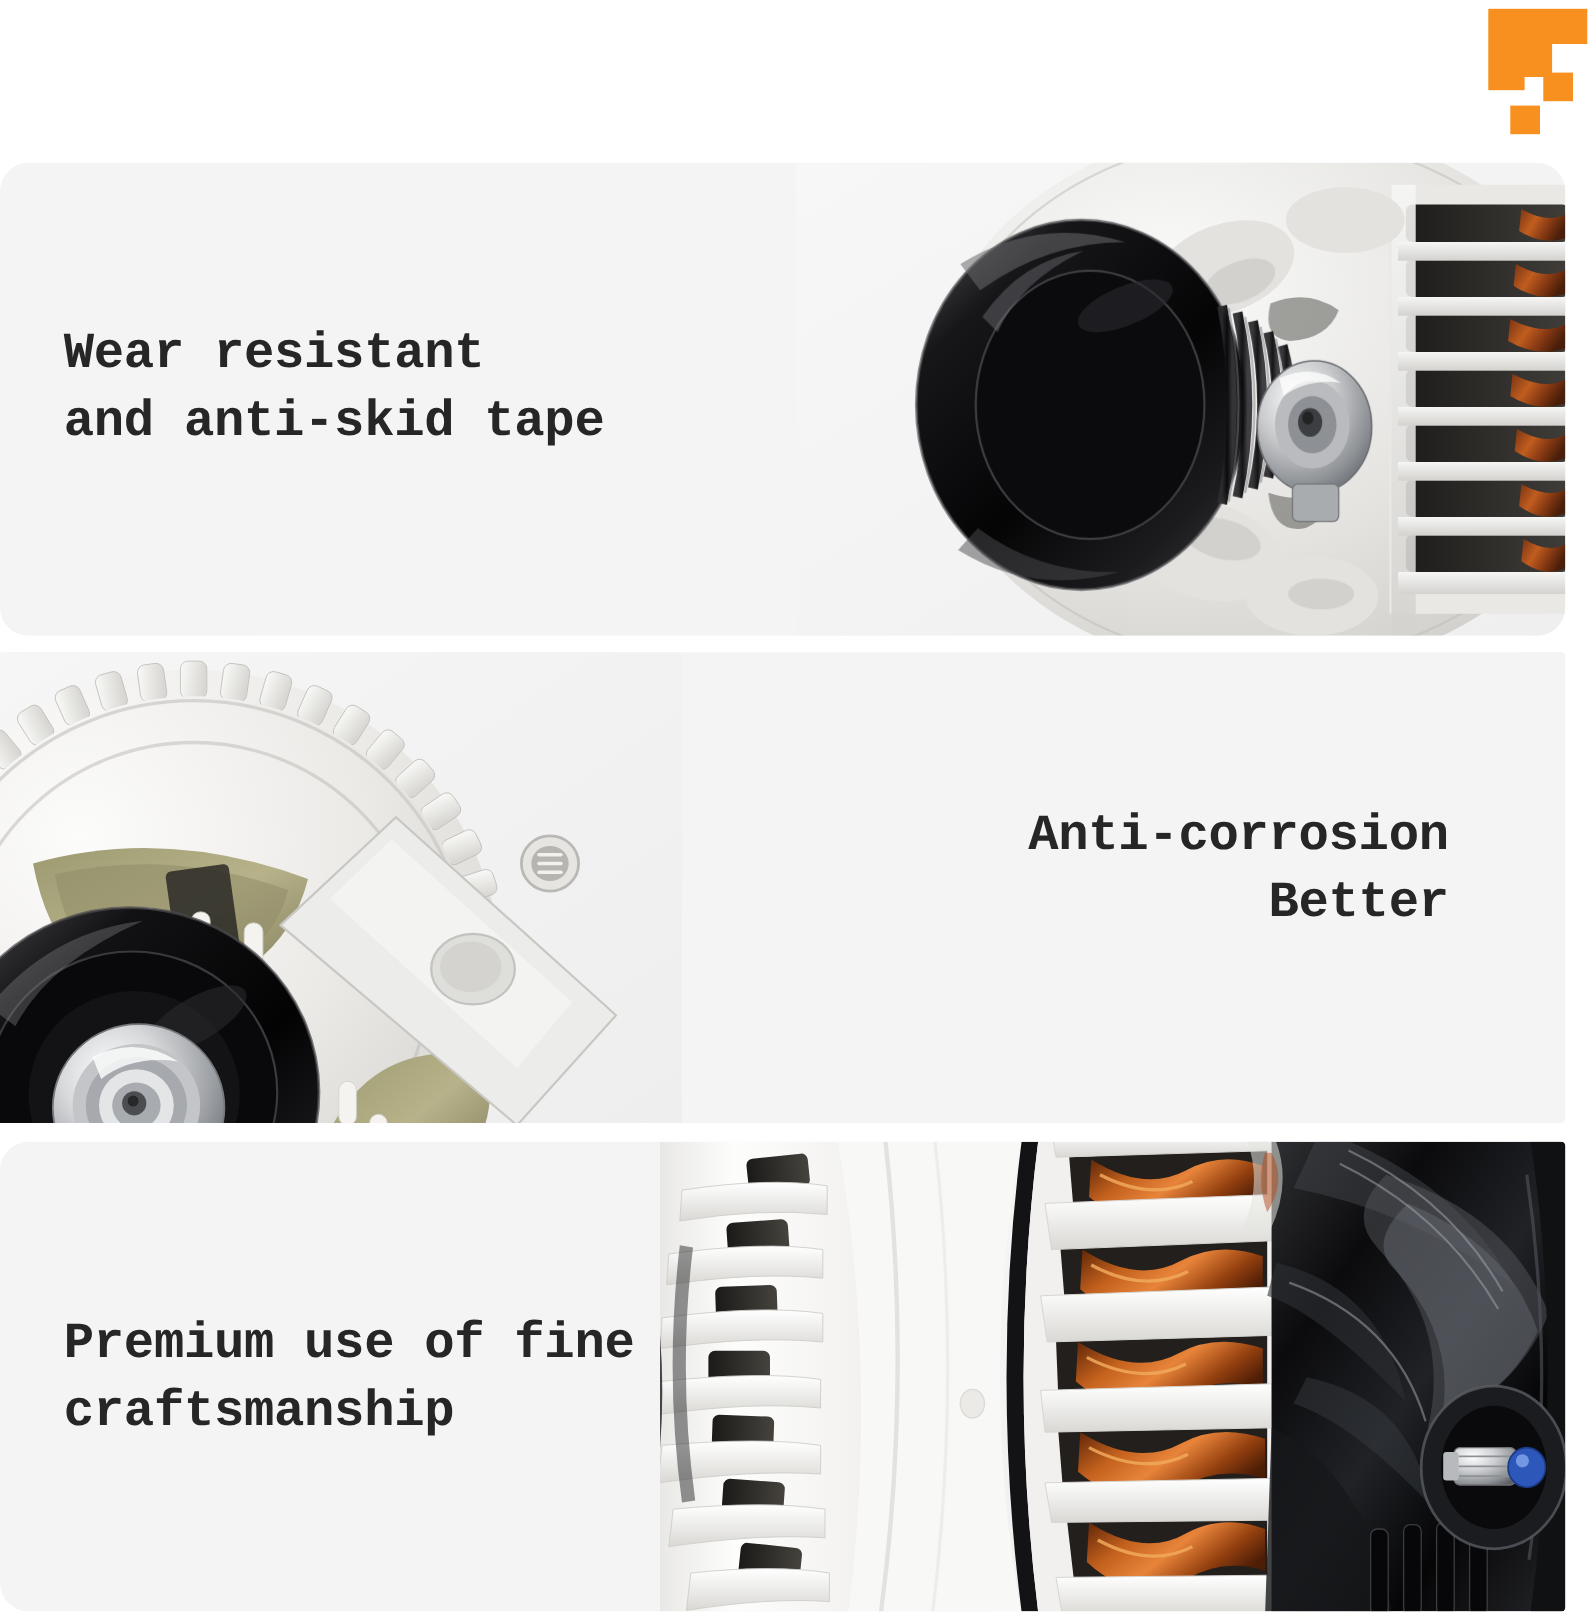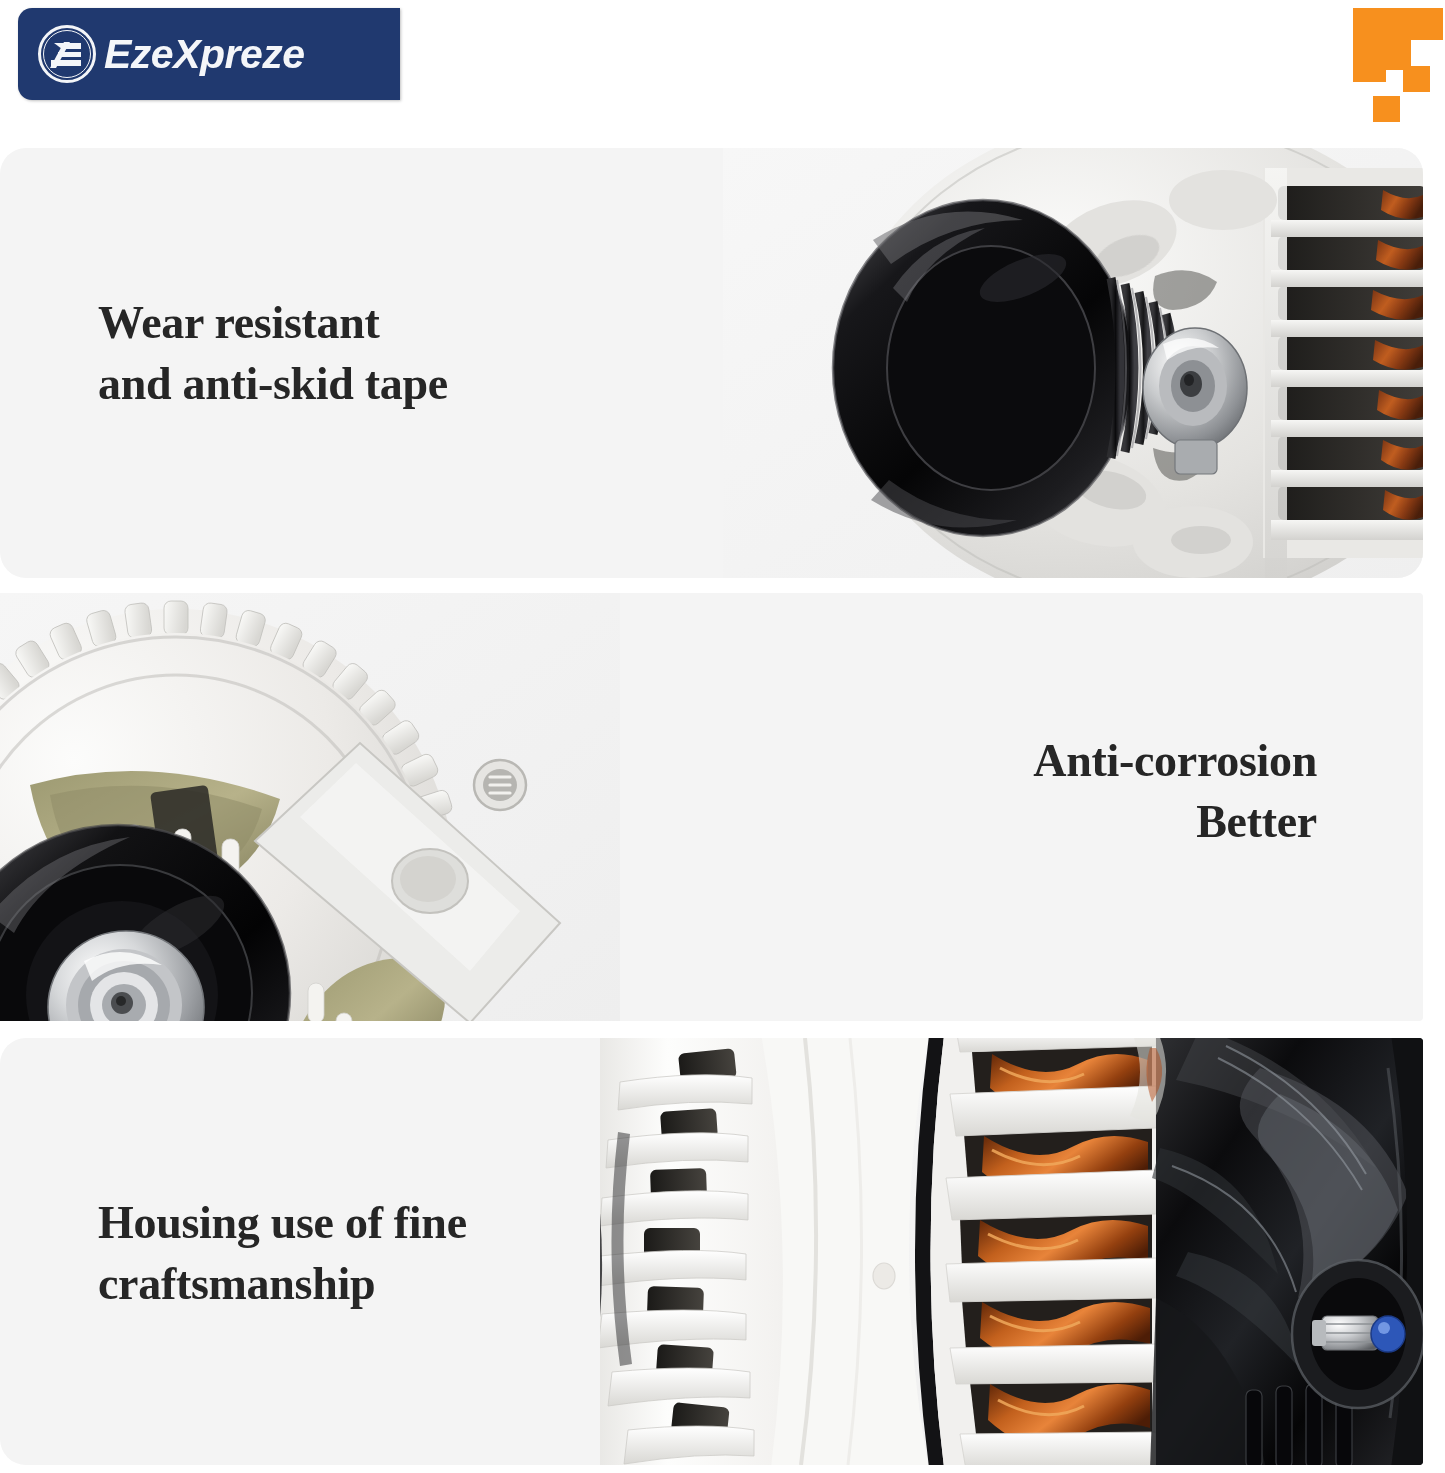--- a/index.html
+++ b/index.html
@@ -103,22 +103,21 @@
   .panel-3 { left: 0;  top: 1038px; width: 1423px; height: 427px; border-radius: 26px 4px 4px 26px; }
 
   .caption {
     position: absolute;
     font-size: 46px;
     font-weight: bold;
     color: #262626;
     line-height: 1.33;
     letter-spacing: -0.3px;
     white-space: pre-line;
-    font-family: Liberation Serif, serif;
-    margin-left: 40px;
+    font-family: Liberation Mono, monospace;
   }
   .caption-1 { left: 58px;  top: 292px;  text-align: left; }
   .caption-2 { right: 128px; top: 730px;  text-align: right; }
   .caption-3 { left: 58px;  top: 1192px; text-align: left; }
 
   
   .photo {
     position: absolute;
     overflow: hidden;
   }
@@ -136,35 +135,20 @@
   }
   .gap-1 { top: 578px;  height: 15px; }
   .gap-2 { top: 1021px; height: 17px; }
   .gap-3 { top: 1465px; height: 8px; }
 </style>
 </head>
 <body>
 
 <div class="header">
 
-  <div class="brand-bar">
-    <div class="logo-mark">
-      <div class="ring"></div>
-      <div class="ring2"></div>
-      <svg viewBox="0 0 62 62" aria-hidden="true">
-        <g fill="#f4f6f9">
-          <path d="M18 20 L45 20 L45 26 L26 26 Z"></path>
-          <path d="M22 29 L45 29 L45 34 L22 34 Z"></path>
-          <path d="M15 37 L45 37 L45 43 L15 43 Z"></path>
-          <path d="M28 19 L34 19 L20 45 L14 45 Z"></path>
-        </g>
-      </svg>
-    </div>
-    <span class="brand-text">EzeXpreze</span>
-  </div>
 
 
   <div class="deco deco-big-a"></div>
   <div class="deco deco-big-b"></div>
   <div class="deco deco-big-c"></div>
   <div class="deco deco-sq-1"></div>
   <div class="deco deco-sq-2"></div>
 </div>
 
 <div class="panel panel-1"></div>
@@ -657,16 +641,16 @@
         <ellipse cx="784" cy="290" rx="6" ry="6" fill="#7fa2ea" opacity="0.85"></ellipse>
         <rect x="712" y="282" width="14" height="26" rx="3" fill="#b7babd"></rect>
       </g>
 
       <path d="M556 -10 q22 46 -4 96 l-22 -8 q20 -44 0 -88 z" fill="#e4e3df" opacity="0.55"></path>
       <path d="M556 10 q14 26 -4 54 q-10 -28 -2 -54 z" fill="#b24a18" opacity="0.5"></path>
     </g>
   </svg>
 </div>
 
-<div class="caption caption-3">Housing use of fine
+<div class="caption caption-3">Premium use of fine
 craftsmanship</div>
 
 <div class="gap gap-3"></div>
 
 </body></html>

